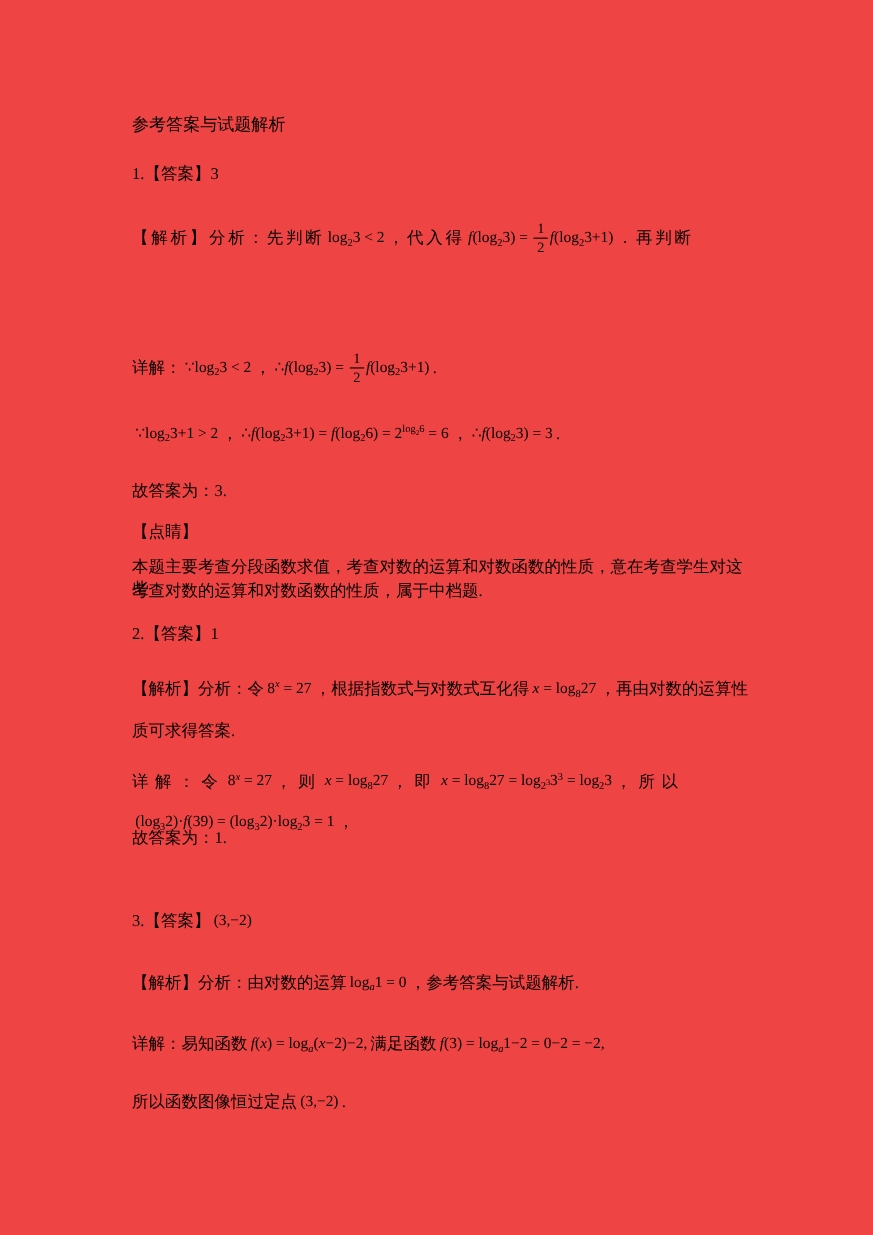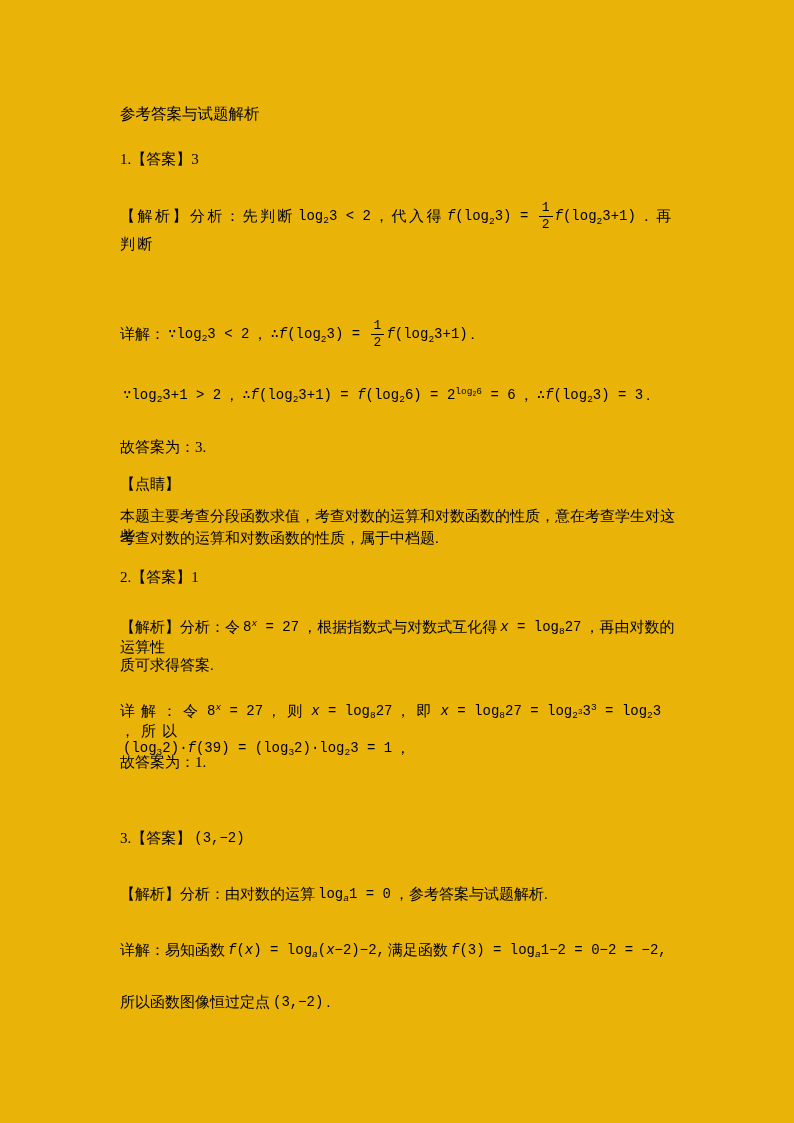--- a/index.html
+++ b/index.html
@@ -1,36 +1,36 @@
 <!DOCTYPE html>
 <html><head>
 <meta charset="utf-8">
 <style>
   html,body{margin:0;padding:0;background:#ffffff;}
   .page{
     position:relative;
     width:794px;height:1123px;
-    background:#eab308;color:#000;
+    background:#ef4444;color:#000;
     font-family:"Liberation Serif","DejaVu Serif",serif;
     overflow:hidden;
   }
   .line{
     position:absolute;left:120px;width:560px;
     font-size:15px;line-height:20px;margin:0;
     color:#000;
   }
   .title{font-size:15.5px;}
   .cn{font-family:"Liberation Serif","DejaVu Serif",serif;margin-top:40px;}
   
   .ls2 .cn{letter-spacing:2.5px;}
   .ls6 .cn{letter-spacing:6px;}
   
   .math{
     display:inline-block;
-    font-family:Liberation Mono, monospace;
+    font-family:Liberation Serif, serif;
     font-size:14px;letter-spacing:normal;
     vertical-align:1px;margin:0 3px;white-space:nowrap;
   }
   .math .mi{font-style:italic;}
   .math sub,.math sup{font-size:0.68em;line-height:0;}
   .math sub{vertical-align:-0.35em;}
   .math sup{vertical-align:0.55em;}
   .math sub sup{font-size:0.8em;vertical-align:0.5em;}
   .frac{
     display:inline-block;vertical-align:middle;

